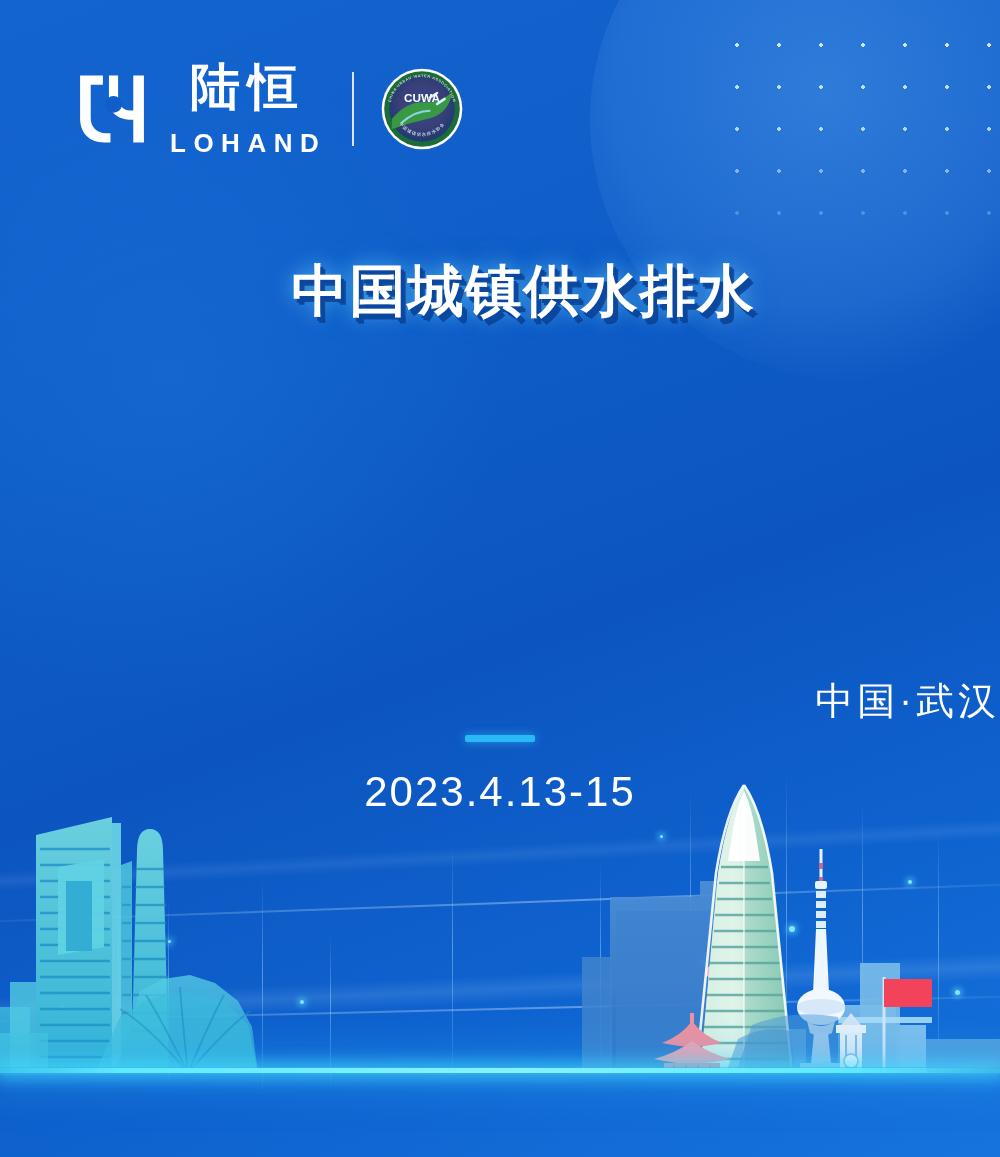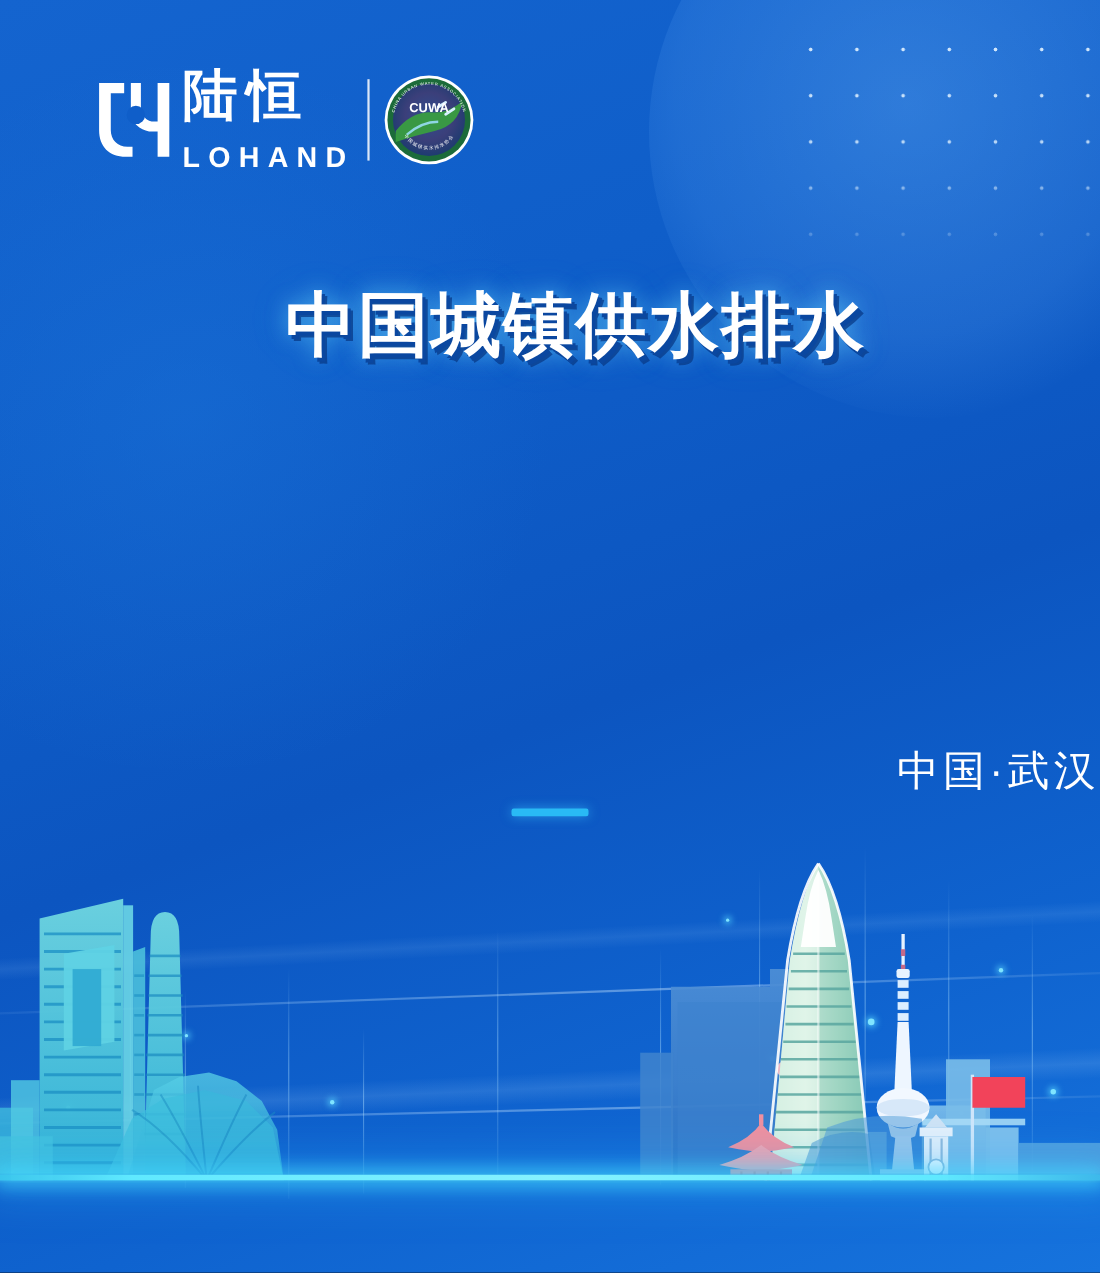--- a/index.html
+++ b/index.html
@@ -73,24 +73,25 @@
     position: absolute;
     border-radius: 50%;
     background: #7fe4ff;
     box-shadow: 0 0 6px 2px rgba(90,215,255,0.75);
     pointer-events: none;
   }
 
   
   .header {
     position: absolute;
-    top: 62px; left: 84px;
+    top: 62px; left: 74px;
     display: flex;
     align-items: center;
-    gap: 6px;
+    gap: 20px;
+    text-align: center;
   }
   .logo-mark { width: 76px; height: 76px; display: block; }
   .logo-words { display: flex; flex-direction: column; justify-content: center; }
   .logo-cn {
     font-family: "Liberation Sans", "DejaVu Sans", sans-serif;
     font-size: 50px;
     font-weight: 700;
     color: #ffffff;
     letter-spacing: 8px;
     line-height: 1;
@@ -123,21 +124,21 @@
     color: #ffffff;
     line-height: 1.18;
     letter-spacing: 2px;
     white-space: nowrap;
     text-shadow:
       3px 4px 0 #0a47a0,
       5px 6px 0 rgba(8,58,135,0.75),
       0 0 18px rgba(120,230,255,0.55),
       0 0 34px rgba(90,200,255,0.30);
   }
-  .title-1 { font-size: 64px; padding-left: 47px; }
+  .title-1 { font-size: 56px; padding-left: 47px; }
   .title-2 { font-size: 86px; margin-top: 8px; letter-spacing: 1px; }
 
   
   .ribbon-wrap {
     position: absolute;
     top: 522px; left: 77px;
     width: 846px; height: 70px;
   }
   .ribbon-shadow {
     position: absolute;
@@ -293,20 +294,21 @@
     </svg>
   </div>
 
   <div class="title-block">
     <div class="title-line title-1">中国城镇供水排水</div>
   </div>
 
 
   <div class="place">中国·武汉</div>
   <div class="divider"></div>
+  <div class="date">2023.4.13-15</div>
 
   <svg class="skyline" viewBox="0 0 1000 380" preserveAspectRatio="none" aria-hidden="true">
     <defs>
       <linearGradient id="towerG" x1="0" y1="0" x2="1" y2="0">
         <stop offset="0%" stop-color="#bfe8d4"></stop>
         <stop offset="35%" stop-color="#d9f2e4"></stop>
         <stop offset="70%" stop-color="#a8dcc8"></stop>
         <stop offset="100%" stop-color="#7fc7b4"></stop>
       </linearGradient>
       <linearGradient id="blockG" x1="0" y1="0" x2="0" y2="1">

